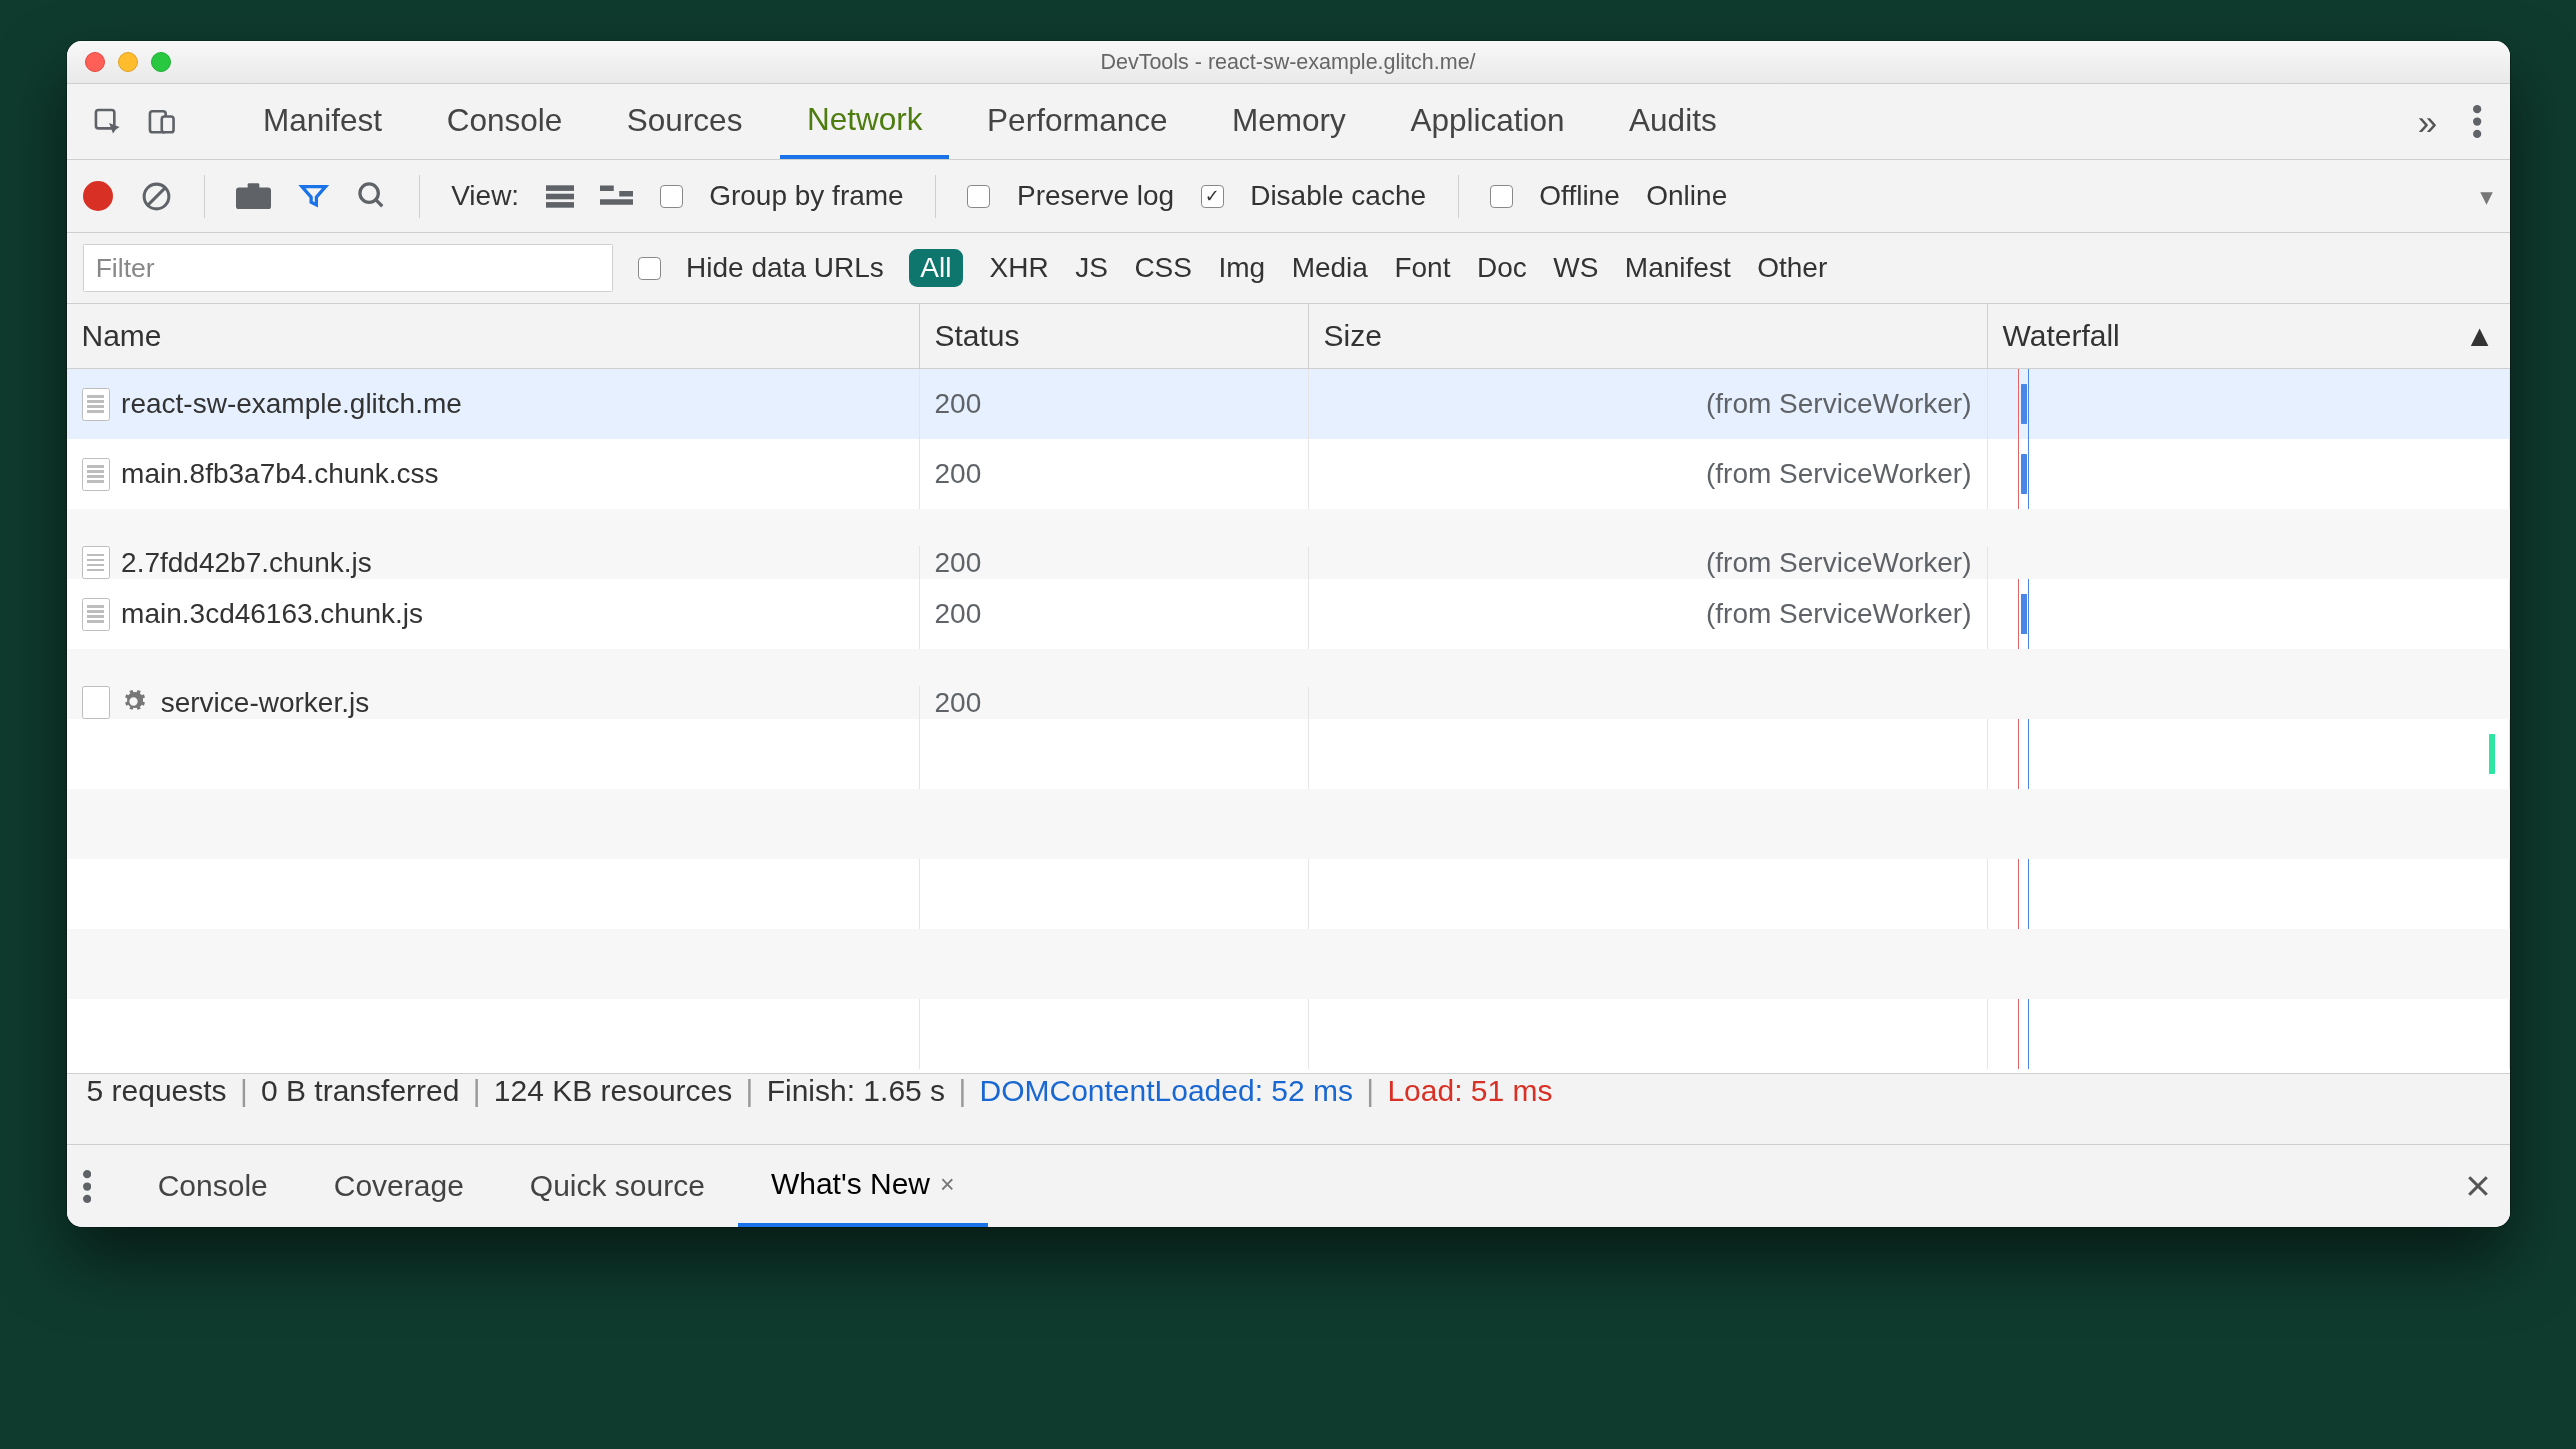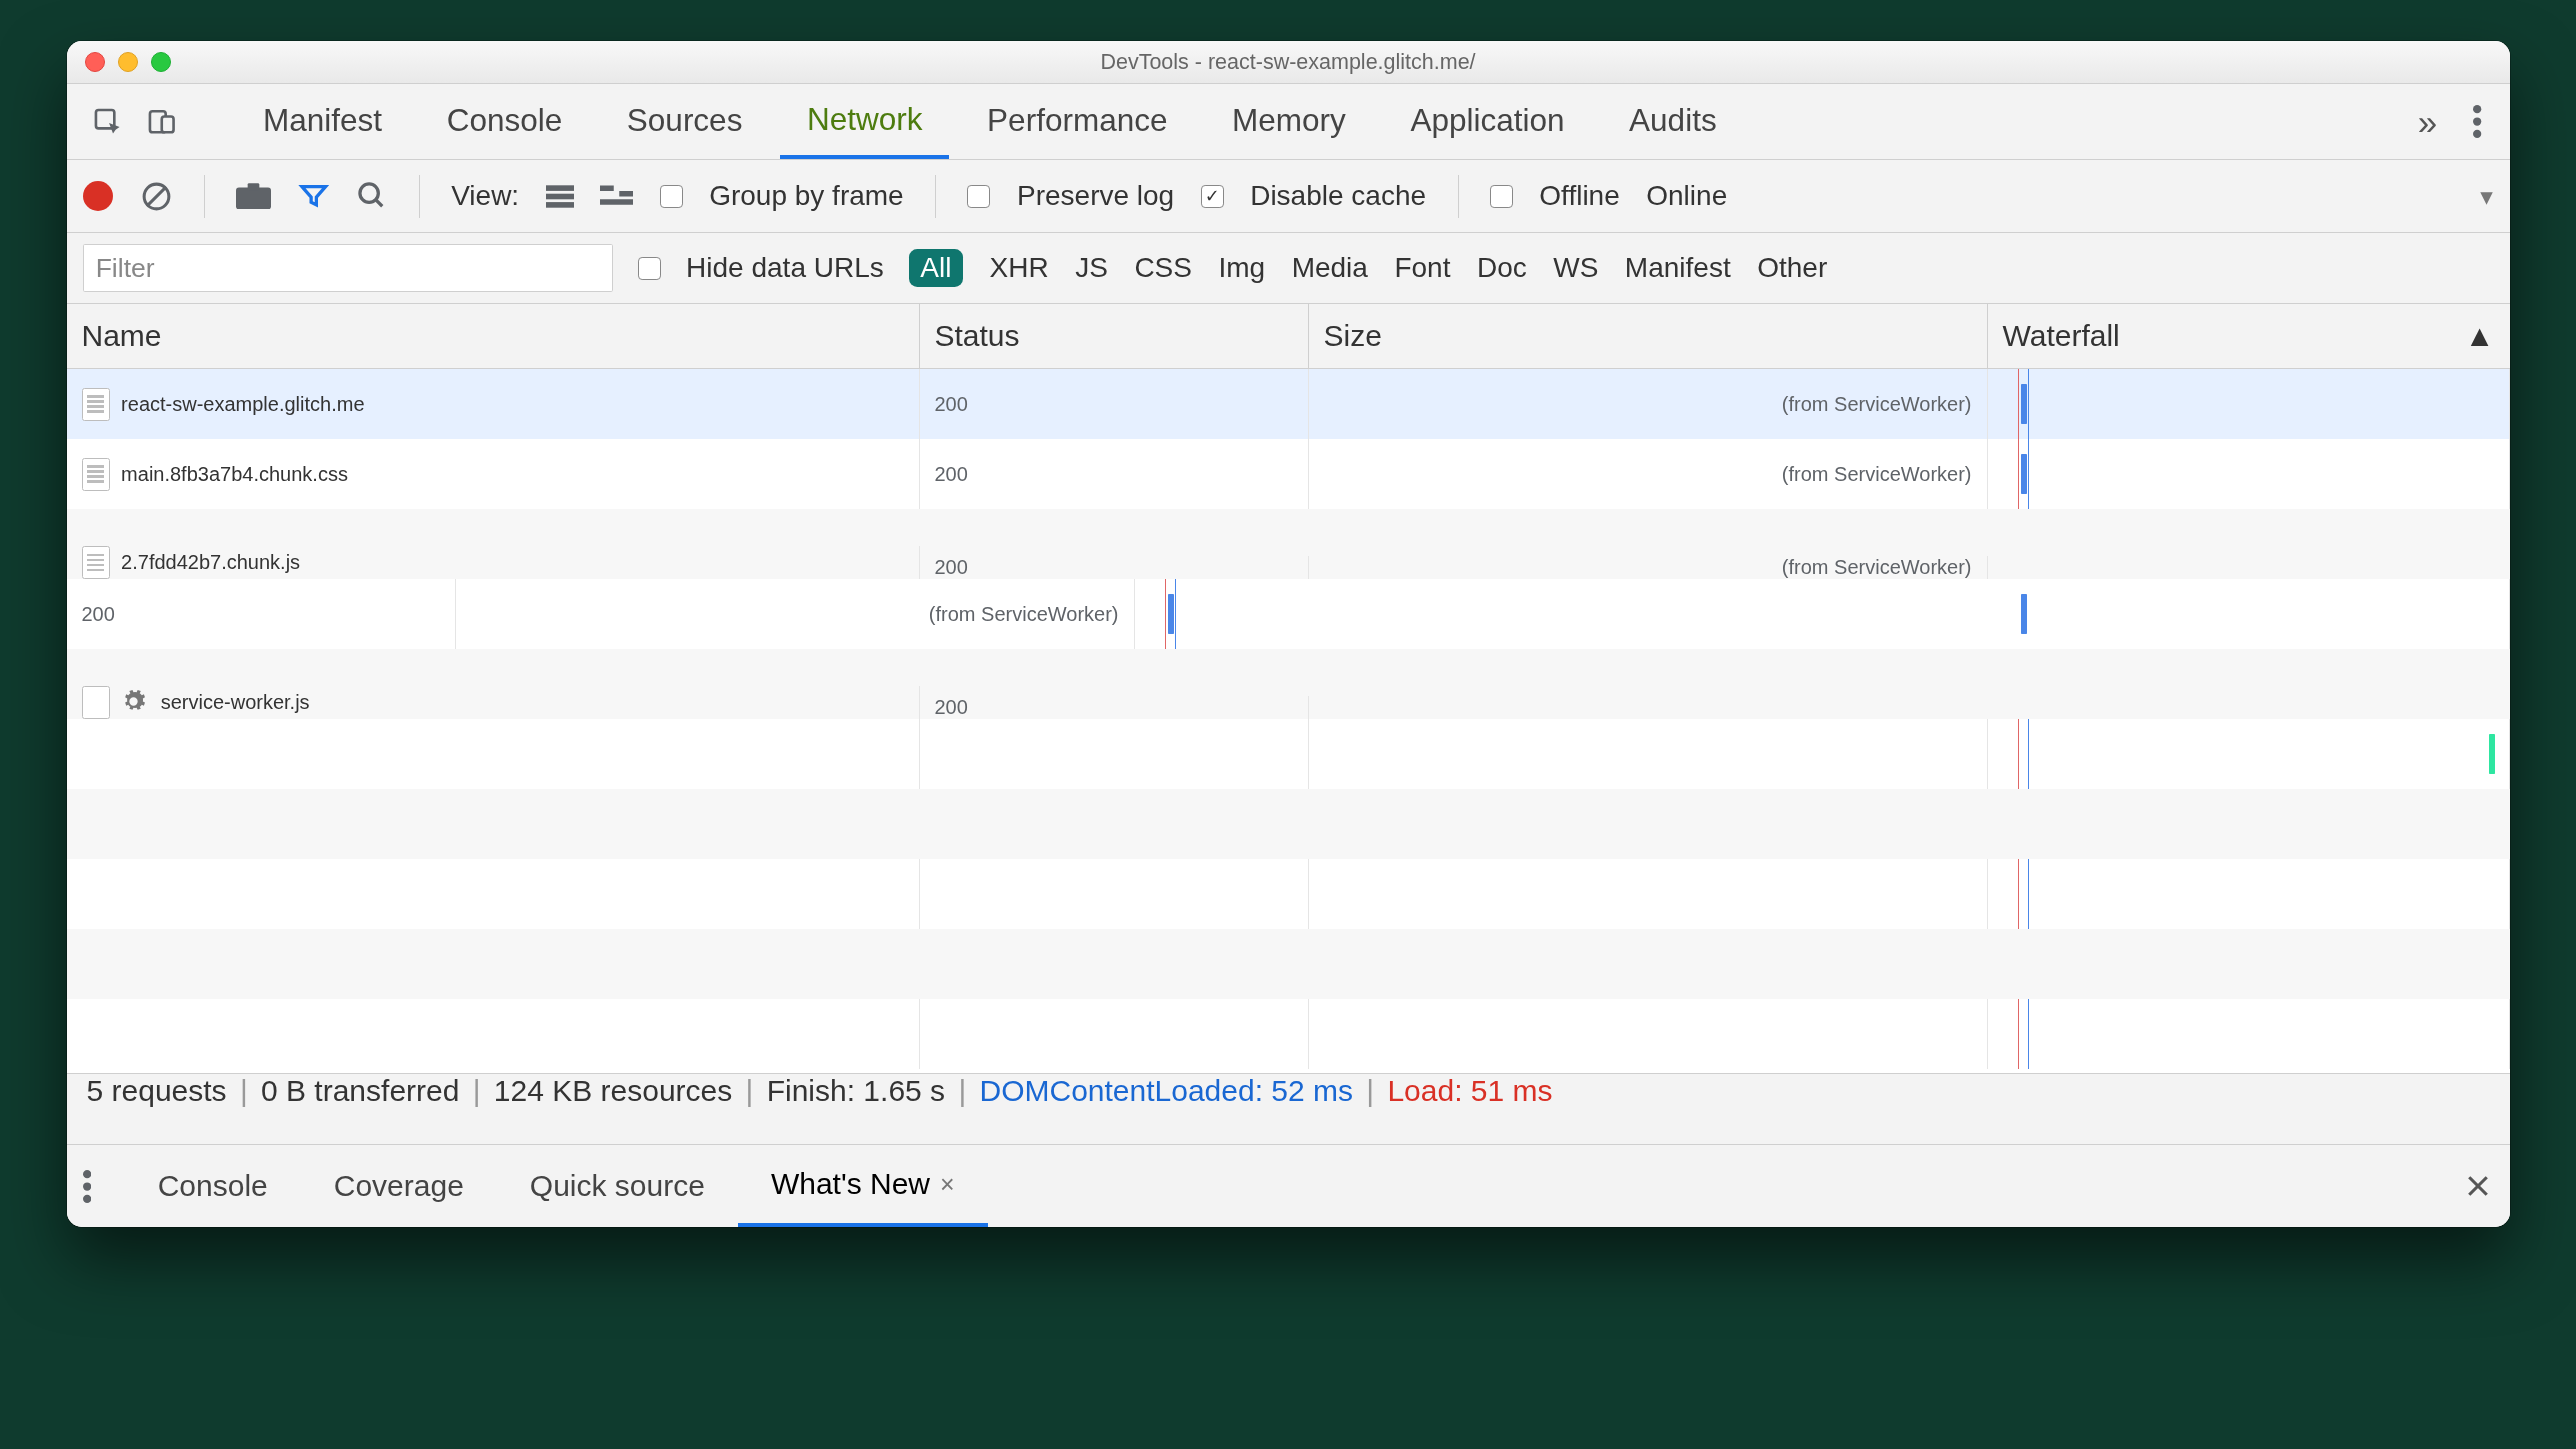--- a/index.html
+++ b/index.html
@@ -95,21 +95,21 @@
     background:var(--toolbar);font-size:30px;color:#333;
   }
   .col{display:flex;align-items:center;padding:0 15px;border-right:0.8px solid var(--border);}
   .col:last-child{border-right:none;}
   .c-name{flex:0 0 853px;}
   .c-status{flex:0 0 389px;}
   .c-size{flex:0 0 679px;}
   .c-water{flex:1 1 auto;position:relative;}
   .sort-tri{margin-left:auto;}
   .net-body{min-height:704px;position:relative;}
-  .row{display:flex;height:70px;font-size:20px;color:#333;}
+  .row{display:flex;height:70px;font-size:28px;color:#333;}
   .row.alt{background:var(--row-alt);align-items:flex-end;}
   .row.sel{background:var(--row-sel);}
   .row .col{border-right:0.8px solid var(--light-border);}
   .cell-name{display:flex;align-items:center;gap:11.6px;}
   .file-icon{width:28px;height:33px;border:1.7px solid #bdbdbd;border-radius:2.5px;background:#fff;position:relative;}
   .file-icon .lines{position:absolute;left:4.1px;right:4.1px;top:6.6px;bottom:6.6px;display:flex;flex-direction:column;justify-content:space-between;}
   .file-icon .lines span{height:2.5px;background:#bdbdbd;}
   .gear-icon{width:28px;height:28px;}
   .status-val{color:#5f6368;}
   .size-val{margin-left:auto;color:#5f6368;}
@@ -360,20 +360,33 @@
           </div>
           <div class="col c-water">
             <div class="wf">
               <div class="wf-red"></div>
               <div class="wf-blue"></div>
               <div class="wf-bar" style="left: 18px;"></div>
             </div>
           </div>
         </div>
         <div class="row">
+          <div class="col c-name">
+            <div class="cell-name">
+              <span class="file-icon">
+                <span class="lines">
+                  <span></span>
+                  <span></span>
+                  <span></span>
+                  <span></span>
+                </span>
+              </span>
+              <span>main.3cd46163.chunk.js</span>
+            </div>
+          </div>
           <div class="col c-status">
             <span class="status-val">200</span>
           </div>
           <div class="col c-size">
             <span class="size-val">(from ServiceWorker)</span>
           </div>
           <div class="col c-water">
             <div class="wf">
               <div class="wf-red"></div>
               <div class="wf-blue"></div>

